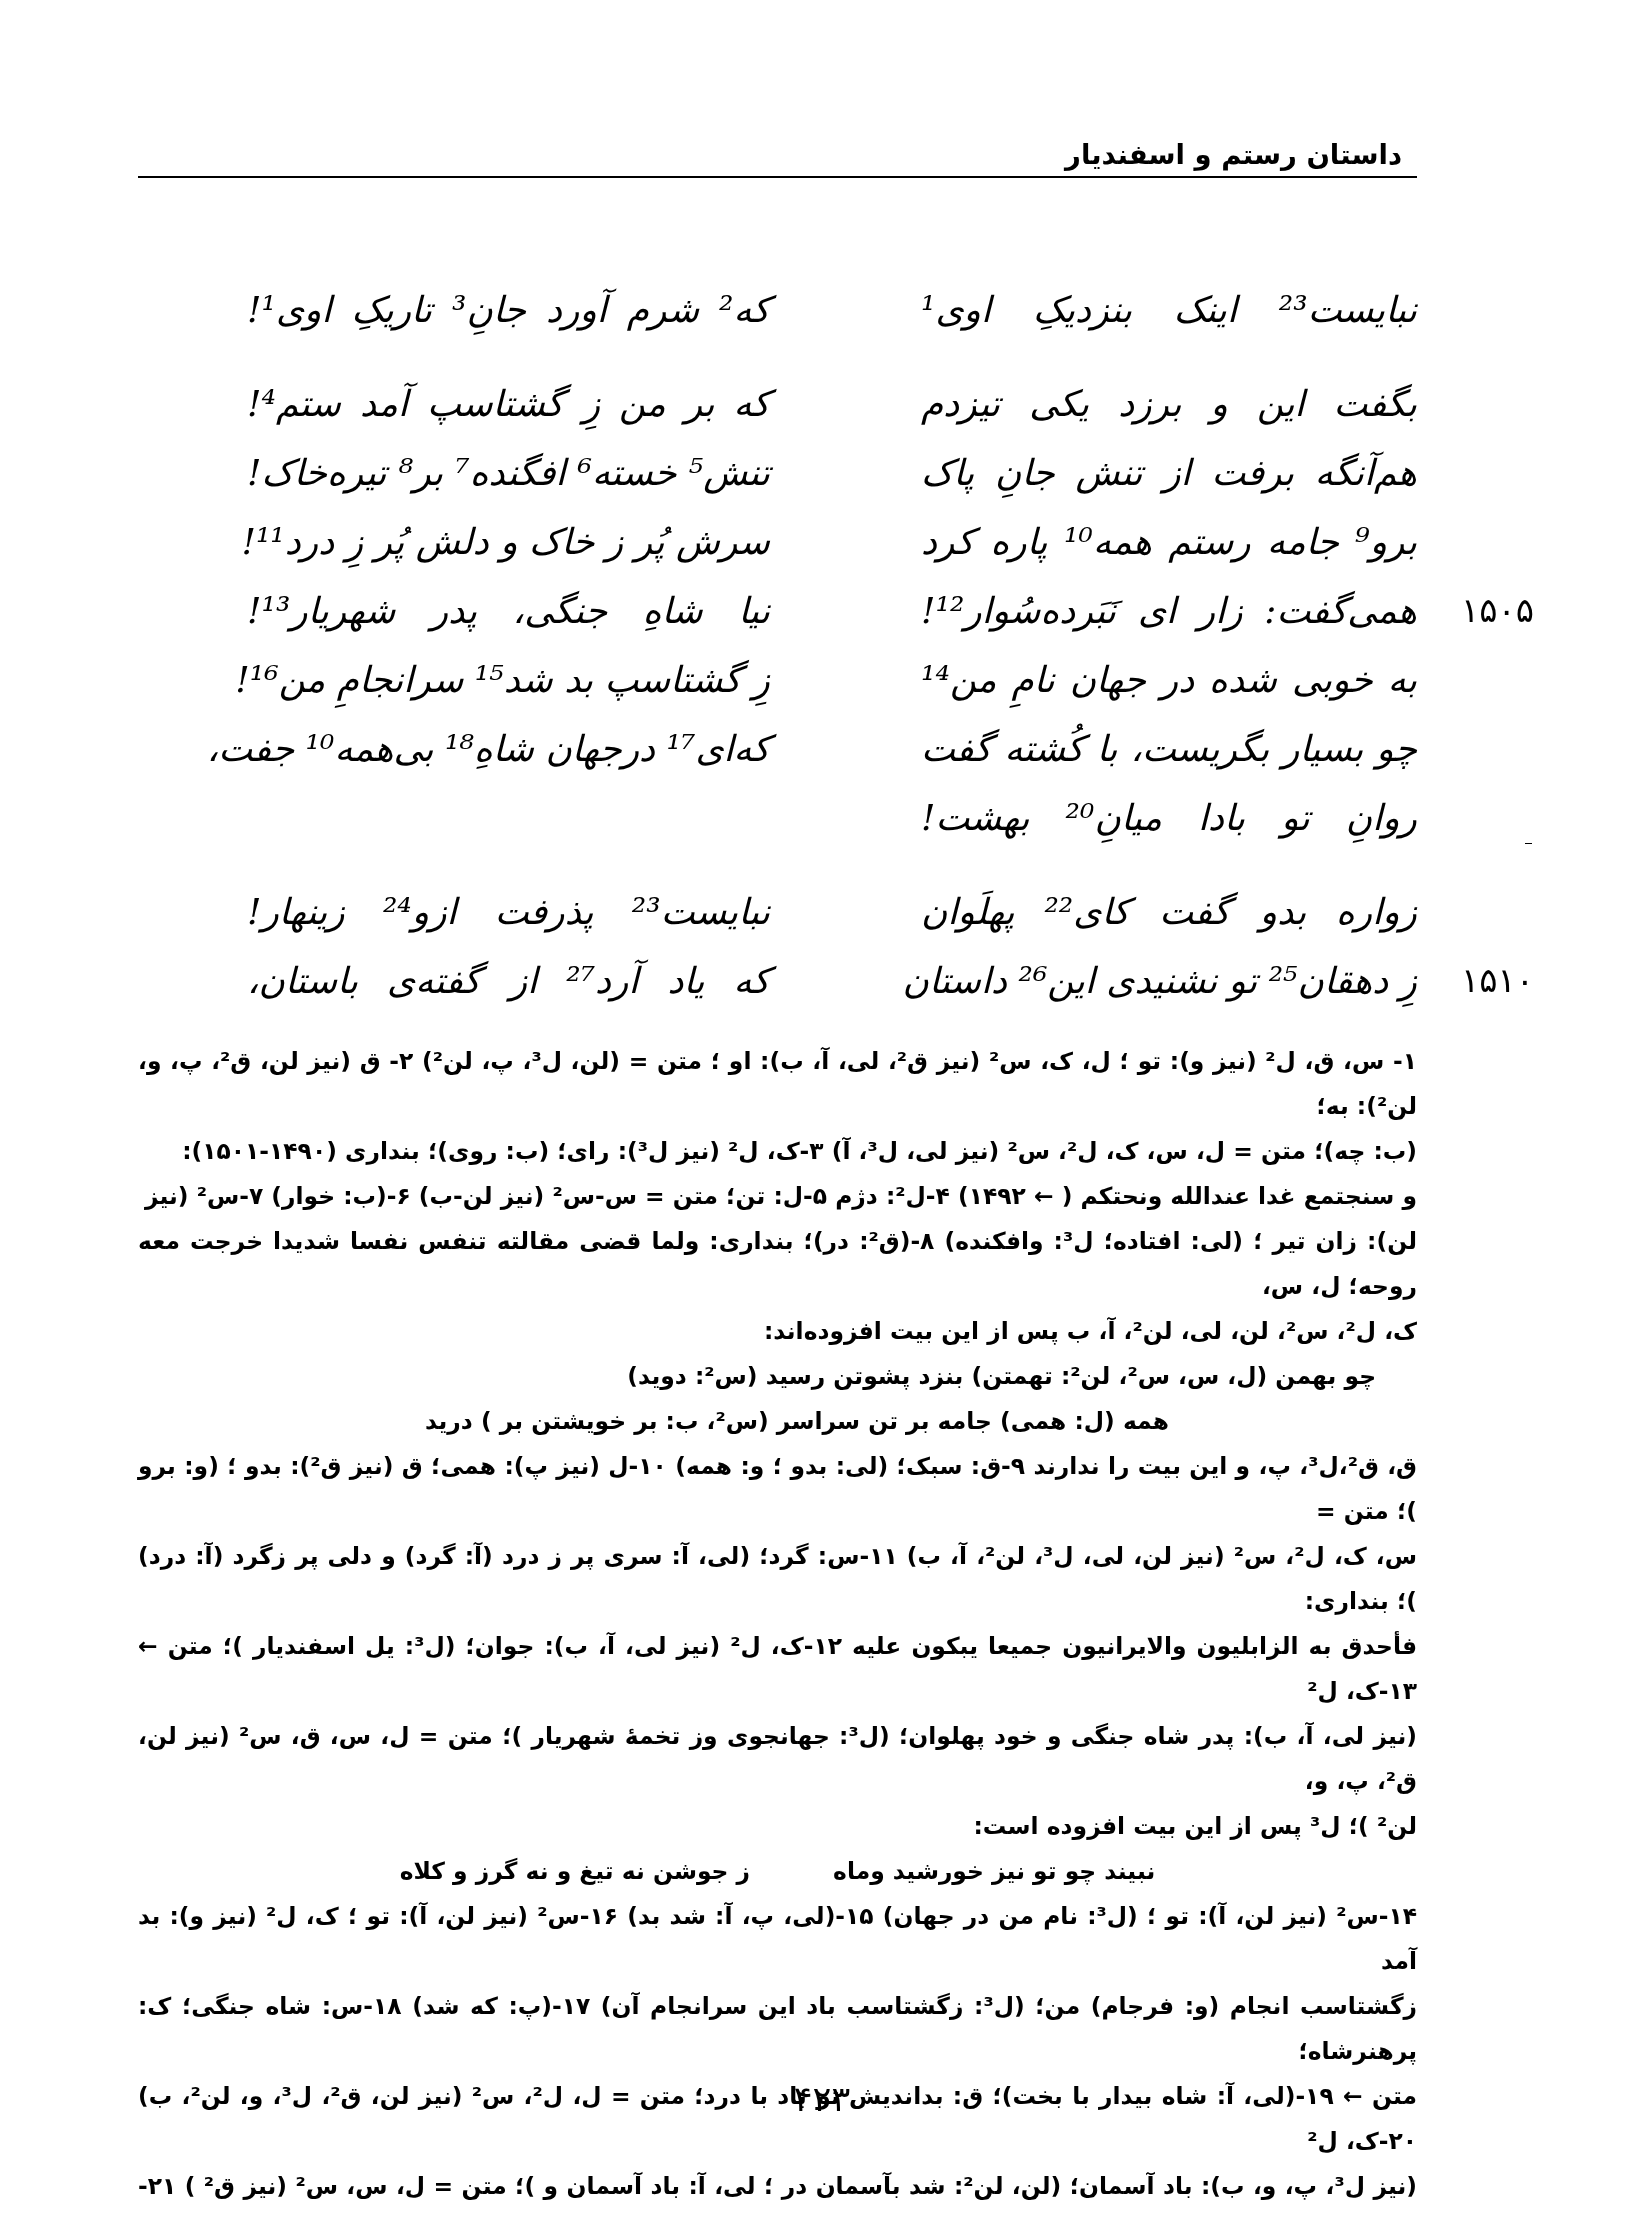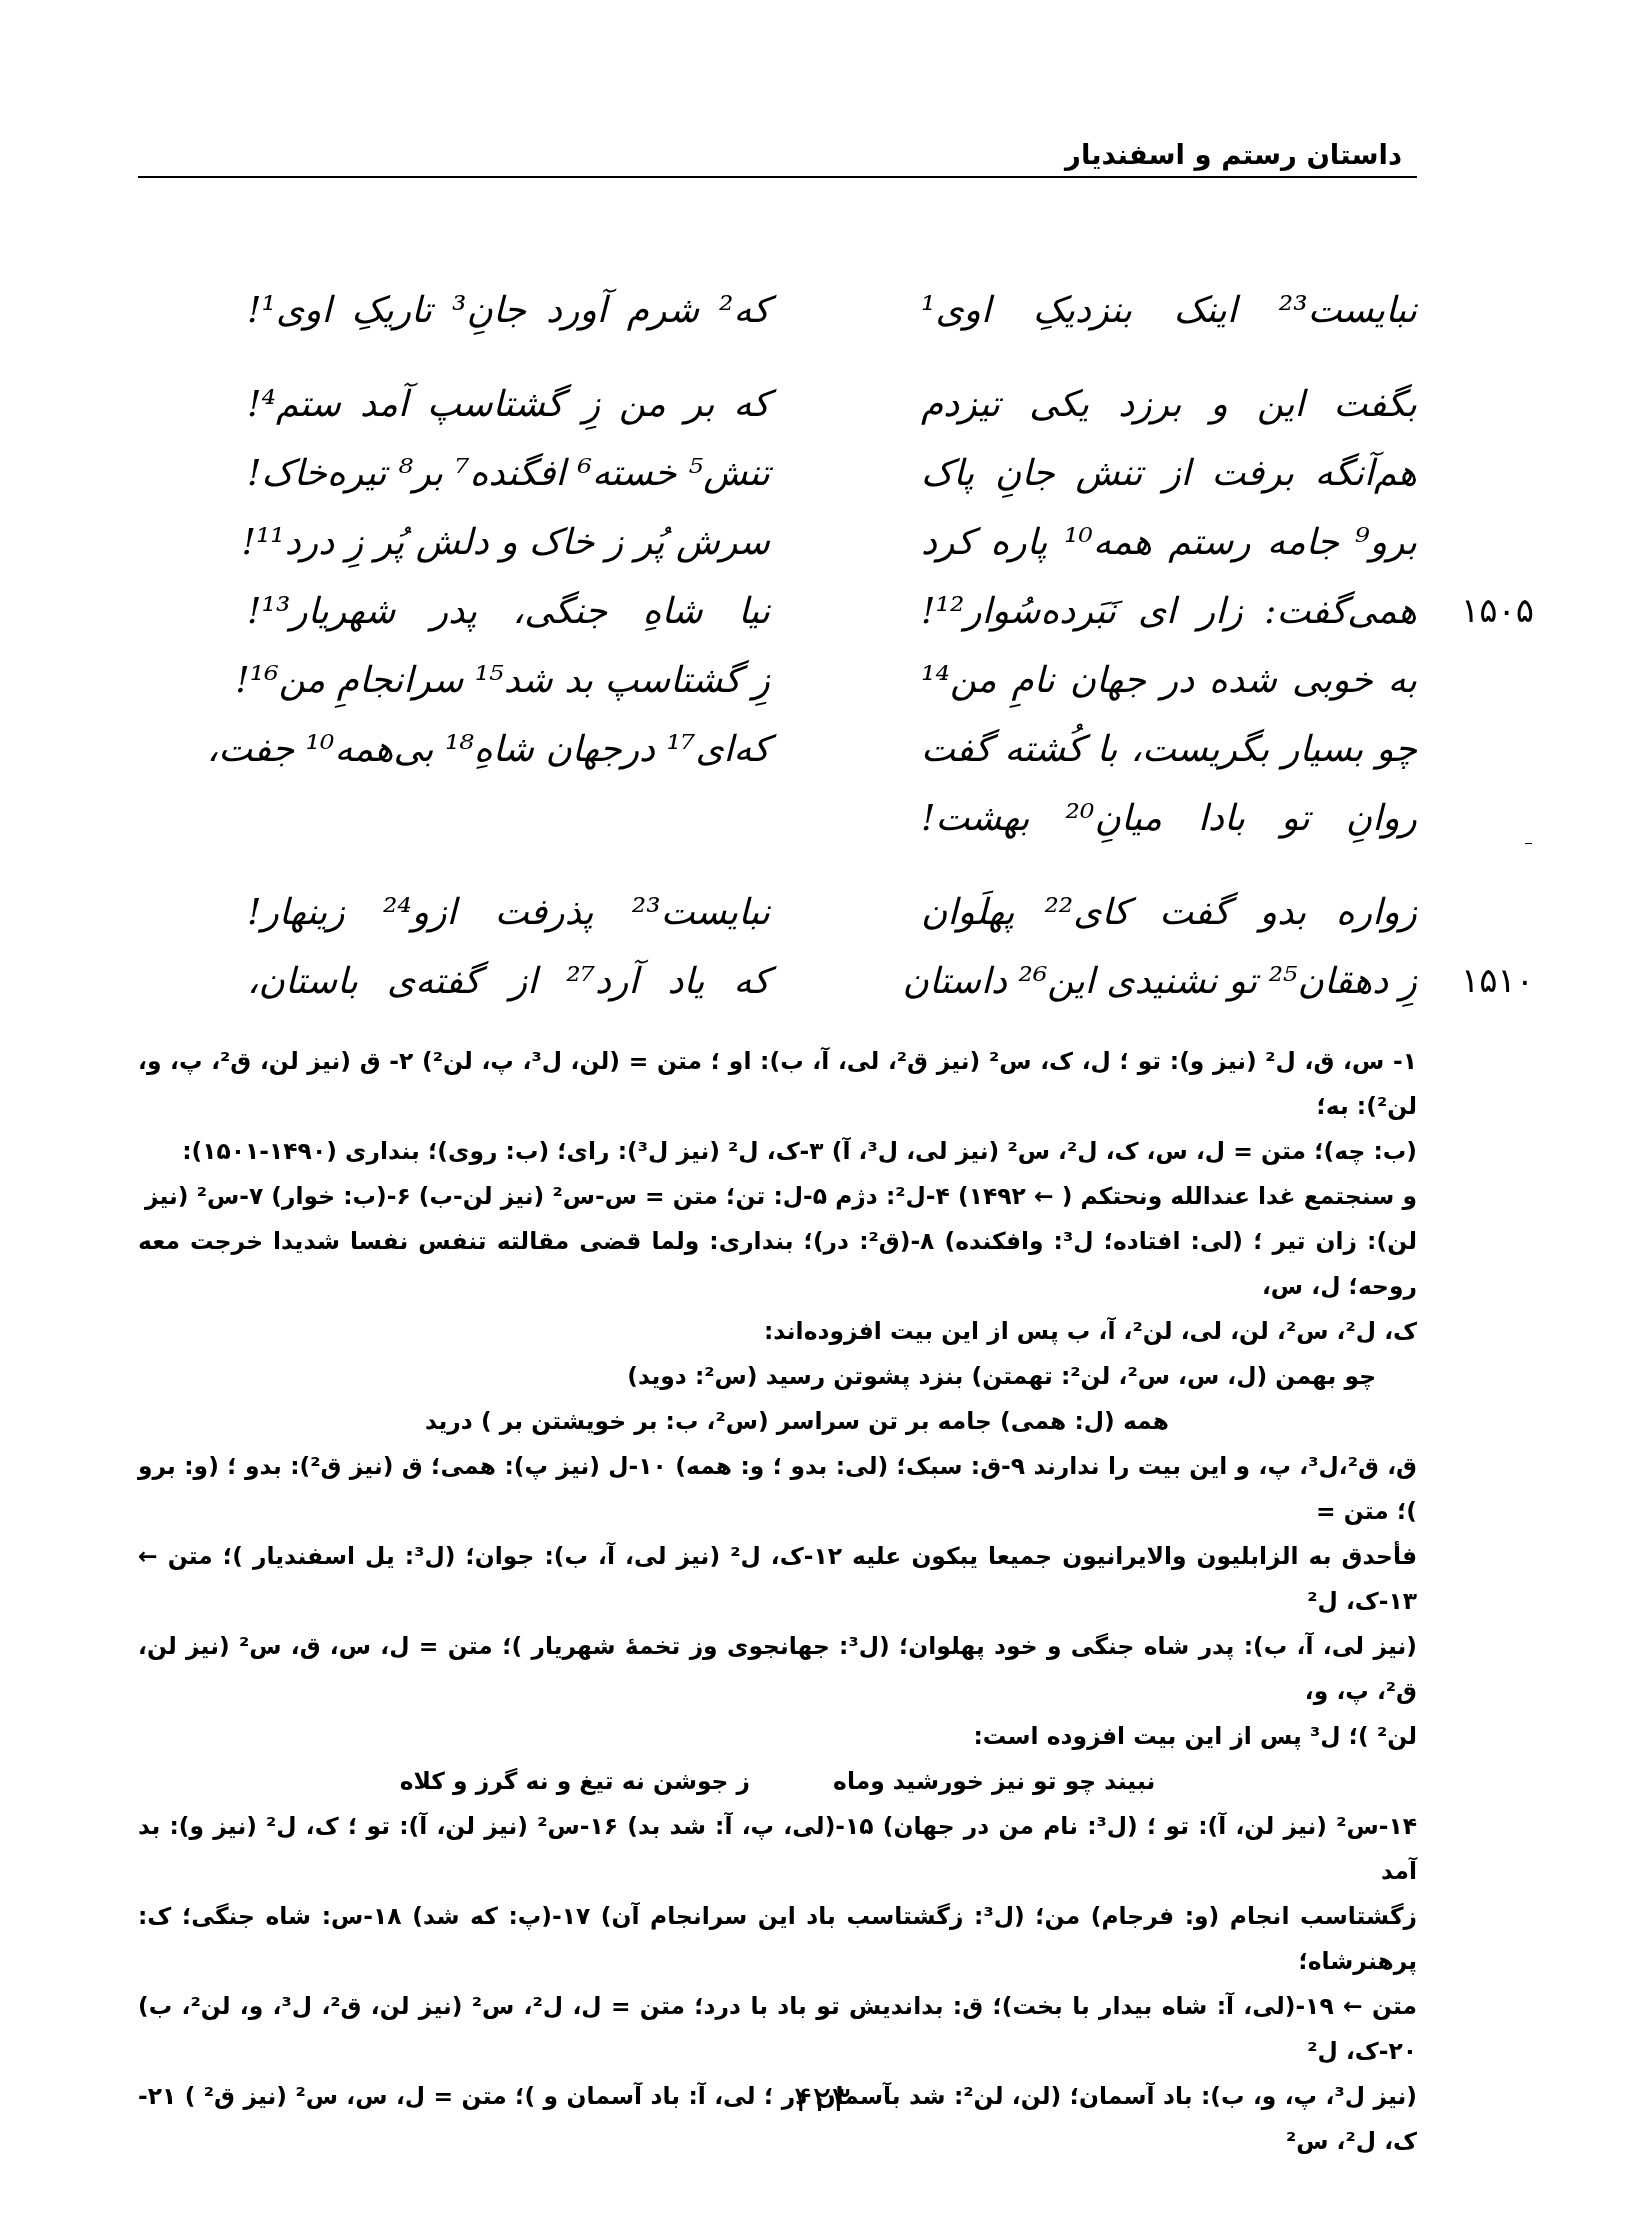--- a/index.html
+++ b/index.html
@@ -121,20 +121,21 @@
 
   <div class="footnotes">
     <div class="fn-line">۱- س، ق، ل² (نیز و): تو ؛ ل، ک، س² (نیز ق²، لی، آ، ب): او ؛ متن = (لن، ل³، پ، لن²)  ۲- ق (نیز لن، ق²، پ، و، لن²): به؛</div>
     <div class="fn-line">(ب: چه)؛ متن = ل، س، ک، ل²، س² (نیز لی، ل³، آ)  ۳-ک، ل² (نیز ل³): رای؛ (ب: روی)؛ بنداری (۱۴۹۰-۱۵۰۱):</div>
     <div class="fn-line">و سنجتمع غدا عندالله ونحتکم ( ← ۱۴۹۲)  ۴-ل²: دژم  ۵-ل: تن؛ متن = س-س² (نیز لن-ب)  ۶-(ب: خوار)  ۷-س² (نیز</div>
     <div class="fn-line">لن): زان تیر ؛ (لی: افتاده؛ ل³: وافکنده)  ۸-(ق²: در)؛ بنداری: ولما قضی مقالته تنفس نفسا شدیدا خرجت معه روحه؛ ل، س،</div>
     <div class="fn-line">ک، ل²، س²، لن، لی، لن²، آ، ب پس از این بیت افزوده‌اند:</div>
     <div class="fn-line fn-quote">چو بهمن (ل، س، س²، لن²: تهمتن) بنزد پشوتن رسید (س²: دوید)</div>
     <div class="fn-line fn-quote2">همه (ل: همی) جامه بر تن سراسر (س²، ب: بر خویشتن بر ) درید</div>
     <div class="fn-line">ق، ق²،ل³، پ، و این بیت را ندارند  ۹-ق: سبک؛ (لی: بدو ؛ و: همه)  ۱۰-ل (نیز پ): همی؛ ق (نیز ق²): بدو ؛ (و: برو )؛ متن =</div>
+    <div class="fn-line">س، ک، ل²، س² (نیز لن، لی، ل³، لن²، آ، ب)  ۱۱-س: گرد؛ (لی، آ: سری پر ز درد (آ: گرد) و دلی پر زگرد (آ: درد) )؛ بنداری:</div>
     <div class="fn-line">فأحدق به الزابلیون والایرانیون جمیعا یبکون علیه  ۱۲-ک، ل² (نیز لی، آ، ب): جوان؛ (ل³: یل اسفندیار )؛ متن ← ۱۳-ک، ل²</div>
     <div class="fn-line">(نیز لی، آ، ب): پدر شاه جنگی و خود پهلوان؛ (ل³: جهانجوی وز تخمهٔ شهریار )؛ متن = ل، س، ق، س² (نیز لن، ق²، پ، و،</div>
     <div class="fn-line">لن² )؛ ل³ پس از این بیت افزوده است:</div>
     <div class="fn-verse">
       <span>نبیند چو تو نیز خورشید وماه</span>
       <span>ز جوشن نه تیغ و نه گرز و کلاه</span>
     </div>
     <div class="fn-line">۱۴-س² (نیز لن، آ): تو ؛ (ل³: نام من در جهان)  ۱۵-(لی، پ، آ: شد بد)  ۱۶-س² (نیز لن، آ): تو ؛ ک، ل² (نیز و): بد آمد</div>
     <div class="fn-line">زگشتاسب انجام (و: فرجام) من؛ (ل³: زگشتاسب باد این سرانجام آن)  ۱۷-(پ: که شد)  ۱۸-س: شاه جنگی؛ ک: پرهنرشاه؛</div>
     <div class="fn-line">متن ← ۱۹-(لی، آ: شاه بیدار با بخت)؛ ق: بداندیش تو باد با درد؛ متن = ل، ل²، س² (نیز لن، ق²، ل³، و، لن²، ب)  ۲۰-ک، ل²</div>

